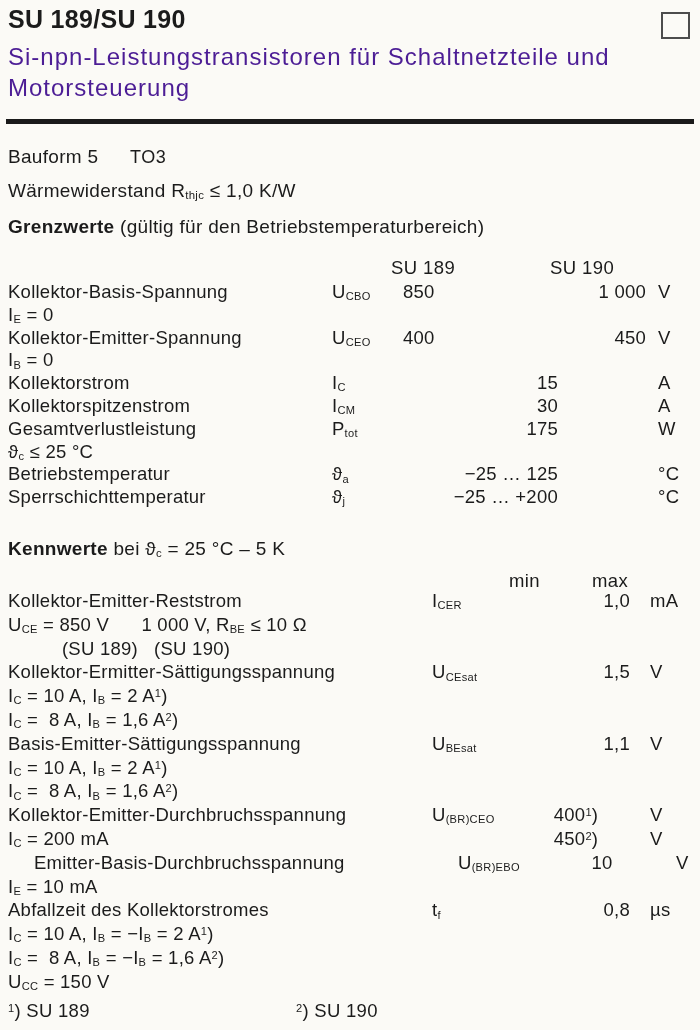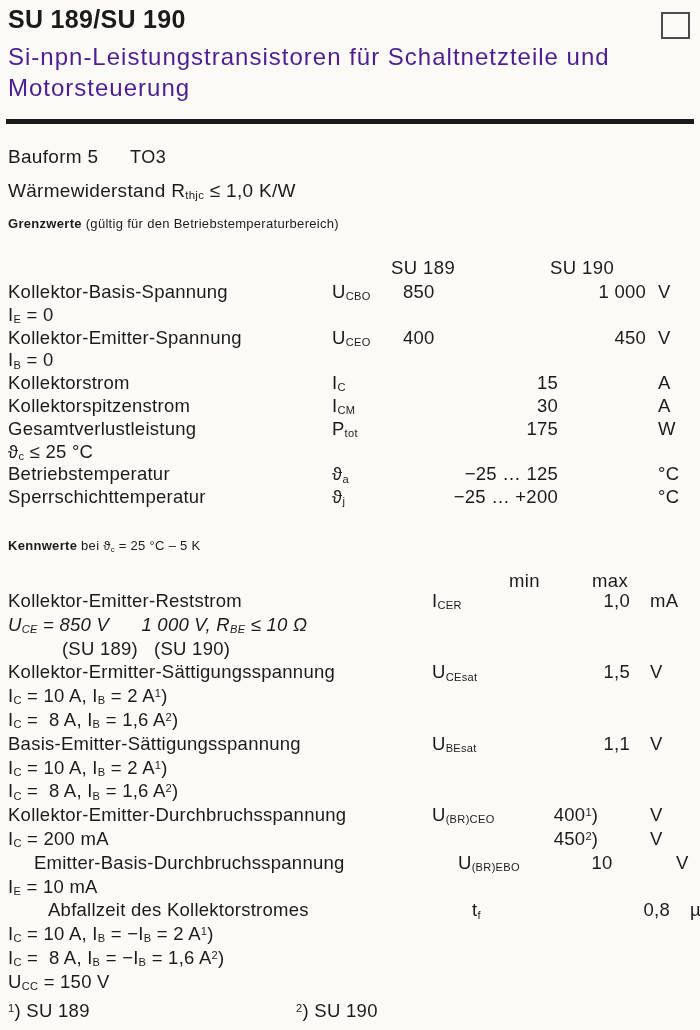--- a/index.html
+++ b/index.html
@@ -16,21 +16,21 @@
   #doc-title{left:8px;top:5px;font-size:25px;font-weight:700;letter-spacing:.3px;white-space:pre}
   #corner-square{left:661px;top:12px;width:25px;height:23px;border:2.5px solid #4c4c4c;background:#fbfaf6}
   #subtitle{left:8px;top:41px;font-size:24px;font-weight:400;line-height:31px;letter-spacing:1px;color:#4c1d95;white-space:pre}
   #rule{left:6px;top:119px;width:688px;height:4.5px;background:#1a1a1a}
   
   .infoline{font-size:19px;white-space:pre;letter-spacing:.3px}
   #bauform-line{left:8px;top:146px}
   #bauform-value{position:absolute;left:122px;top:1px;font-size:18px;letter-spacing:.6px}
   #thermal-line{left:8px;top:180px}
   
-  .secheading{left:8px;font-size:13px;white-space:pre;letter-spacing:.3px}
+  .secheading{left:8px;font-size:19px;white-space:pre;letter-spacing:.3px}
   .secheading b{font-weight:700}
   #grenz-heading{top:216px}
   #kenn-heading{top:538px}
   
   .colhead{font-size:18.5px;letter-spacing:.4px}
   #ch-su189{left:391px;top:257px}
   #ch-su190{left:550px;top:257px}
   #ch-min{left:509px;top:570px}
   #ch-max{left:592px;top:570px}
   
@@ -136,21 +136,21 @@
 <div class="abs colhead" id="ch-min">min</div>
 <div class="abs colhead" id="ch-max">max</div>
 
 <div id="kenn-rows">
     <div class="row" style="height: 23.8px; line-height: 23.8px;">
       <span class="cell cl">Kollektor-Emitter-Reststrom</span>
       <span class="cell k-sym"><span>I</span><sub class="ss">CER</sub></span>
       <span class="cell k-max">1,0</span>
       <span class="cell k-unit">mA</span>
     </div>
-    <div class="row" style="height: 23.8px; line-height: 23.8px; font-style: italic;">
+    <div class="row" style="height: 23.8px; line-height: 23.8px;">
       <span class="cell cl"><span>U</span><sub class="ss">CE</sub><span> = 850 V      1 000 V, R</span><sub class="ss">BE</sub><span> ≤ 10 Ω</span></span>
     </div>
     <div class="row" style="height: 23.8px; line-height: 23.8px;">
       <span class="cell cl"><span>          (SU 189)   (SU 190)</span></span>
     </div>
     <div class="row" style="height: 23.8px; line-height: 23.8px;">
       <span class="cell cl">Kollektor-Ermitter-Sättigungsspannung</span>
       <span class="cell k-sym"><span>U</span><sub class="ss">CEsat</sub></span>
       <span class="cell k-max">1,5</span>
       <span class="cell k-unit">V</span>
@@ -186,21 +186,21 @@
     </div>
     <div class="row" style="height: 23.8px; line-height: 23.8px; margin-left: 26px;">
       <span class="cell cl">Emitter-Basis-Durchbruchsspannung</span>
       <span class="cell k-sym"><span>U</span><sub class="ss">(BR)EBO</sub></span>
       <span class="cell k-min">10</span>
       <span class="cell k-unit">V</span>
     </div>
     <div class="row" style="height: 23.8px; line-height: 23.8px;">
       <span class="cell cl"><span>I</span><sub class="ss">E</sub><span> = 10 mA</span></span>
     </div>
-    <div class="row" style="height: 23.8px; line-height: 23.8px; margin-left: 40px;">
+    <div class="row" style="height: 23.8px; line-height: 23.8px;">
       <span class="cell cl">Abfallzeit des Kollektorstromes</span>
       <span class="cell k-sym"><span>t</span><sub class="ss">f</sub></span>
       <span class="cell k-max">0,8</span>
       <span class="cell k-unit">µs</span>
     </div>
     <div class="row" style="height: 23.8px; line-height: 23.8px; padding-left: 16px;">
       <span class="cell cl"><span>I</span><sub class="ss">C</sub><span> = 10 A, I</span><sub class="ss">B</sub><span> = −I</span><sub class="ss">B</sub><span> = 2 A</span><sup class="pp">1</sup><span>)</span></span>
     </div>
     <div class="row" style="height: 23.8px; line-height: 23.8px;">
       <span class="cell cl"><span>I</span><sub class="ss">C</sub><span> =  8 A, I</span><sub class="ss">B</sub><span> = −I</span><sub class="ss">B</sub><span> = 1,6 A</span><sup class="pp">2</sup><span>)</span></span>

